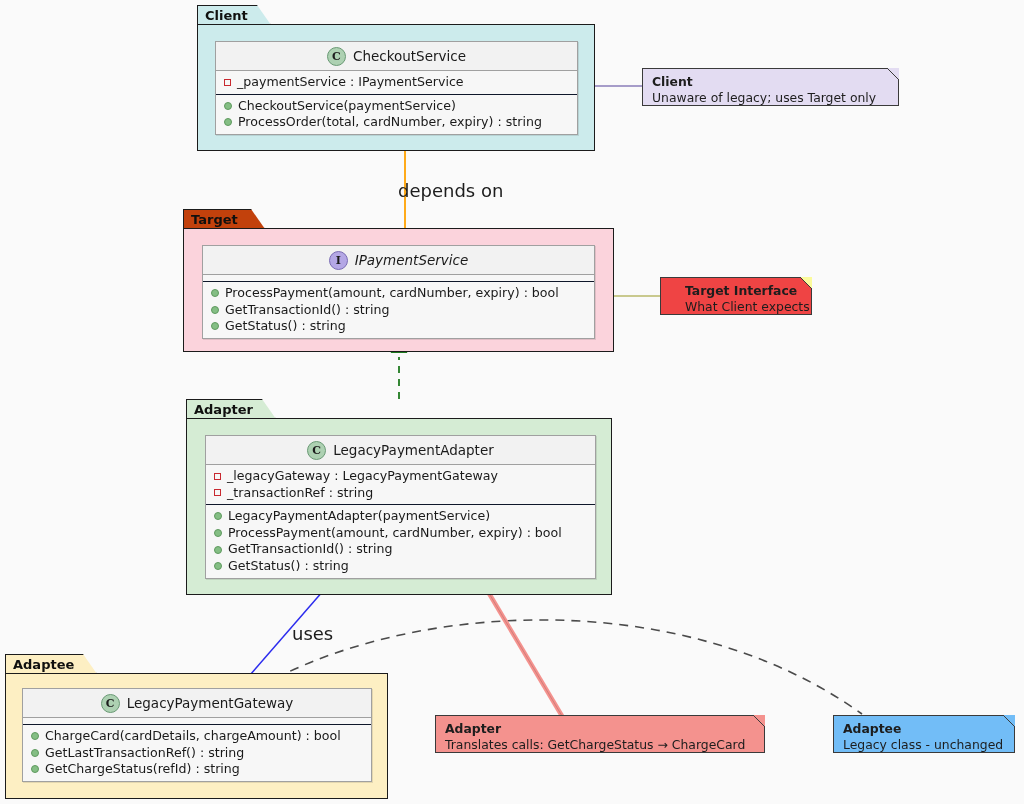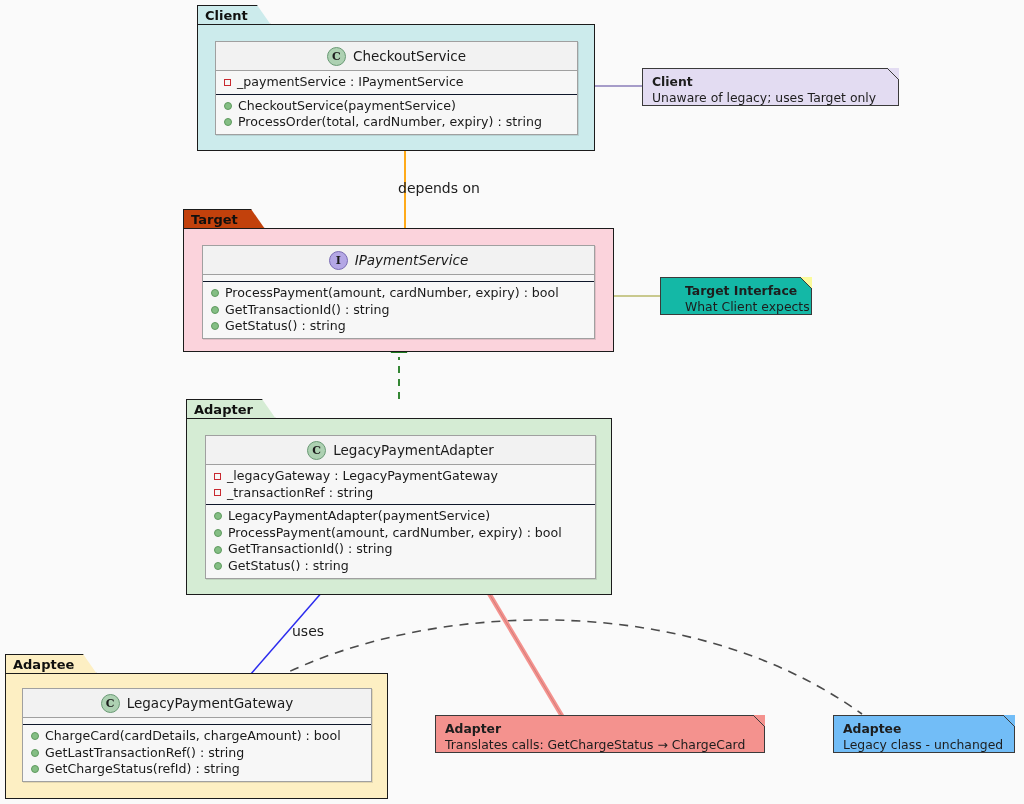--- a/index.html
+++ b/index.html
@@ -148,21 +148,21 @@
     position: absolute;
     right: -1px;
     top: -1px;
     width: 12px;
     height: 12px;
   }
 
   
   .edge-label {
     position: absolute;
-    font-size: 14px;
+    font-size: 18px;
     color: #1c1c1c;
     white-space: nowrap;
     background: transparent;
   }
 </style>
 </head>
 <body>
 
 <div id="canvas">
 
@@ -331,21 +331,21 @@
   <div class="note" style="left:642px; top:68px; width:257px; height:38px; background:#E3DCF2;">
     <svg class="fold" viewBox="0 0 12 12">
       <path d="M0,0 L12,12 L12,0 Z" fill="#E3DCF2" stroke="none"></path>
       <path d="M0,0 L12,12" stroke="#3a3a3a" stroke-width="1"></path>
       <path d="M0,0 L0,0" stroke="none"></path>
     </svg>
     <span class="note-title">Client</span>
     <span class="note-body">Unaware of legacy; uses Target only</span>
   </div>
 
-  <div class="note" style="left:660px; top:277px; width:152px; height:38px; background:#14b8a6;padding-left:24px;">
+  <div class="note" style="left:660px; top:277px; width:152px; height:38px; background:#ef4444;padding-left:24px;">
     <svg class="fold" viewBox="0 0 12 12">
       <path d="M0,0 L12,12 L12,0 Z" fill="#FBFB9C" stroke="none"></path>
       <path d="M0,0 L12,12" stroke="#3a3a3a" stroke-width="1"></path>
     </svg>
     <span class="note-title">Target Interface</span>
     <span class="note-body">What Client expects</span>
   </div>
 
   <div class="note" style="left:435px; top:715px; width:330px; height:38px; background:#F4928E;">
     <svg class="fold" viewBox="0 0 12 12">

